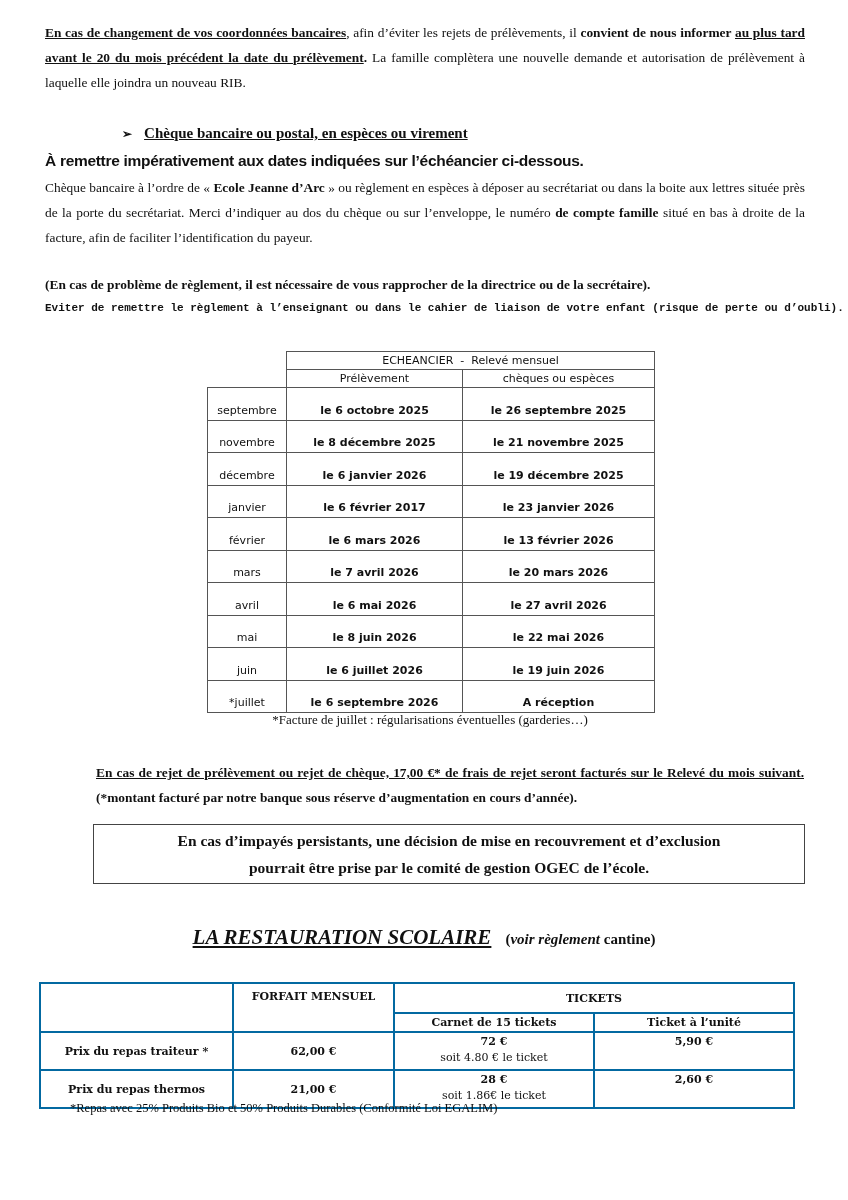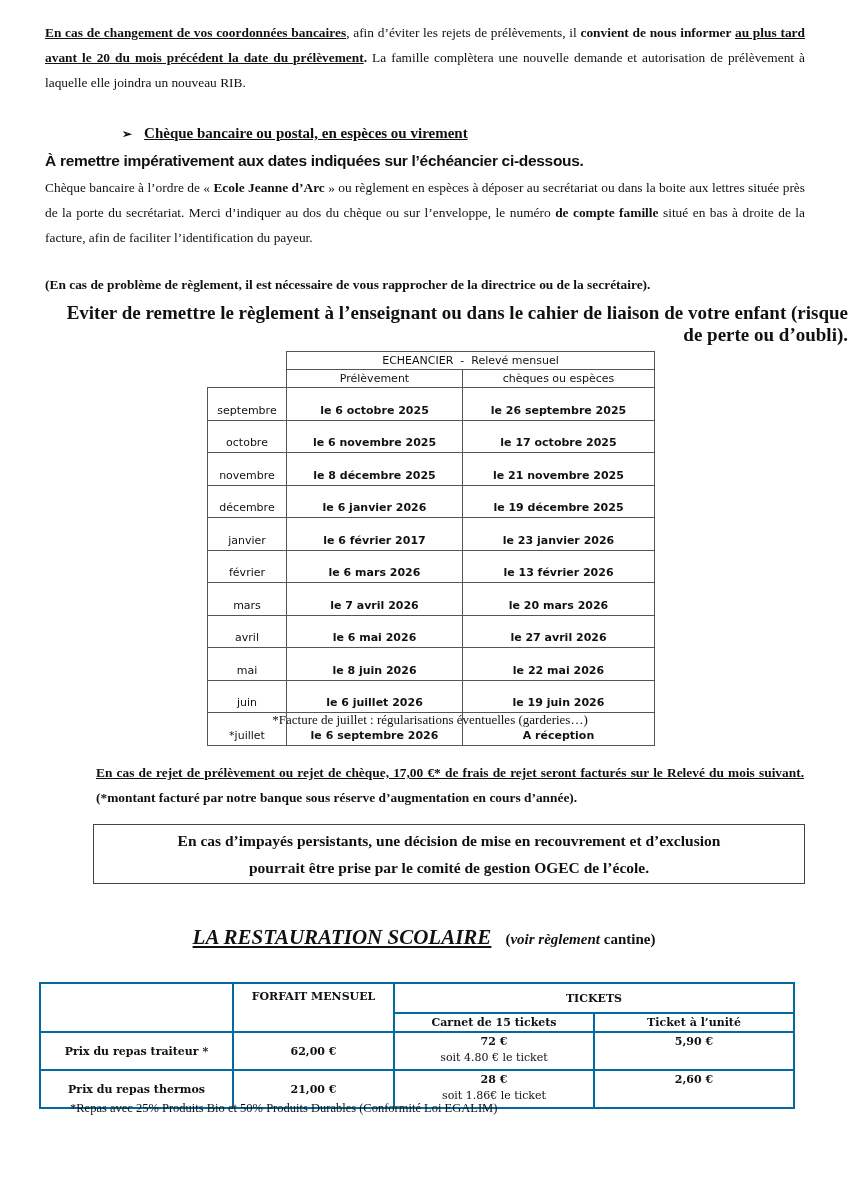--- a/index.html
+++ b/index.html
@@ -64,44 +64,39 @@
   <span style="font-size:12px; margin-right:12px;">➢</span><span class="u">Chèque bancaire ou postal, en espèces ou virement</span>
 </div>
 
 <div class="abs sans" style="left:45px; top:152px; font-size:15.5px; font-weight:bold; letter-spacing:-0.3px;">À remettre impérativement aux dates indiquées sur l’échéancier ci-dessous.</div>
 
 <p class="para abs" style="left:45px; top:175px; width:760px;">
   <span>Chèque bancaire à l’ordre de « </span><span class="b">Ecole Jeanne d’Arc</span><span> » ou règlement en espèces à déposer au secrétariat ou dans la boite aux lettres située près de la porte du secrétariat. Merci d’indiquer au dos du chèque ou sur l’enveloppe, le numéro </span><span class="b">de compte famille</span><span> situé en bas à droite de la facture, afin de faciliter l’identification du payeur.</span>
 </p>
 
 <div class="abs serif b" style="left:45px; top:277px; font-size:13.4px;"> (En cas de problème de règlement, il est nécessaire de vous rapprocher de la directrice ou de la secrétaire).</div>
-<div class="abs serif b" style="left:45px; top:302px; font-size:19px;">Eviter de remettre le règlement à l’enseignant ou dans le cahier de liaison de votre enfant (risque de perte ou d’oubli).</div>
+<div class="abs serif b" style="left:45px; top:302px; font-size:11px;font-family:Liberation Mono, monospace;">Eviter de remettre le règlement à l’enseignant ou dans le cahier de liaison de votre enfant (risque de perte ou d’oubli).</div>
 
 <table id="sched">
   <tbody>
       <tr class="hdr">
     <td class="nb c0"></td>
     <td colspan="2" style="white-space:pre;">ECHEANCIER  -  Relevé mensuel</td>
   </tr>
   <tr class="hdr">
     <td class="nb c0"></td>
     <td class="c1">Prélèvement</td>
     <td class="c2">chèques ou espèces</td>
   </tr>
   </tbody>
     <tbody id="sched-body">
       <tr class="row">
         <td class="m c0">septembre</td>
         <td class="d c1">le 6 octobre 2025</td>
         <td class="d c2">le 26 septembre 2025</td>
-      </tr>
-      <tr class="row">
-        <td class="m c0">octobre</td>
-        <td class="d c1">le 6 novembre 2025</td>
-        <td class="d c2">le 17 octobre 2025</td>
       </tr>
       <tr class="row">
         <td class="m c0">novembre</td>
         <td class="d c1">le 8 décembre 2025</td>
         <td class="d c2">le 21 novembre 2025</td>
       </tr>
       <tr class="row">
         <td class="m c0">décembre</td>
         <td class="d c1">le 6 janvier 2026</td>
         <td class="d c2">le 19 décembre 2025</td>

